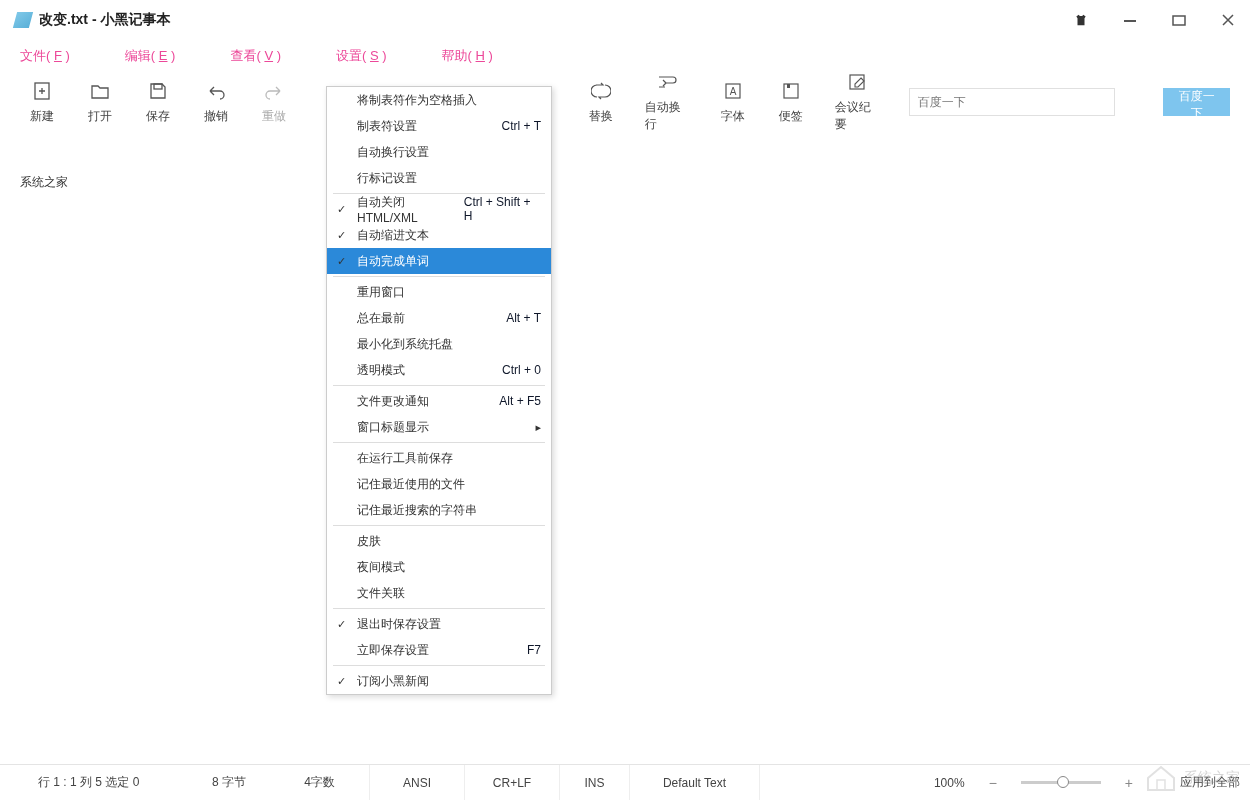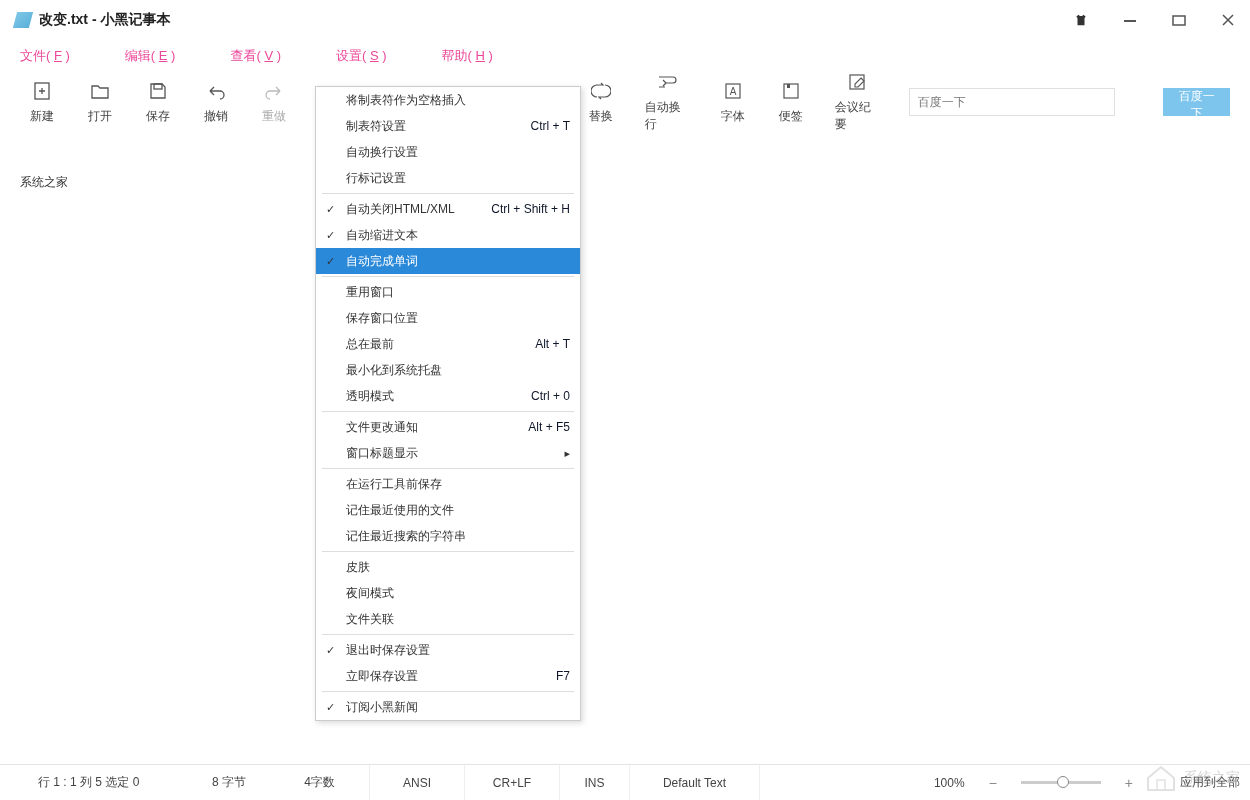--- a/index.html
+++ b/index.html
@@ -22,21 +22,21 @@
 .tool-btn.disabled { color:#aaa; }
 .tool-btn.disabled .ico { color:#bbb; }
 .tool-label { font-size:12px; }
 .search-wrap { margin-left:auto; display:flex;gap:48px; }
 .search-input { width:230px; height:28px; border:1px solid #e0e0e0; padding:0 8px; font-size:12px; color:#999; outline:none; }
 .search-btn { height:28px; padding:0 12px; background:#7ec5ee; color:#fff; border:none; font-size:12px; cursor:pointer; }
 
 .editor { position:absolute; top:164px; left:18px; right:0; bottom:36px; background:#fff; font-size:12px; color:#333; padding-top:10px; }
 .editor-line { padding-left:2px; }
 
-.dropdown { position:absolute; top:86px; left:315px; width:266px; background:#fff; border:1px solid #ccc; box-shadow:2px 2px 6px rgba(0,0,0,0.15); z-index:10; }
+.dropdown { position:absolute; top:86px; left:326px; width:226px; background:#fff; border:1px solid #ccc; box-shadow:2px 2px 6px rgba(0,0,0,0.15); z-index:10; }
 .dd-item { height:26px; display:flex; align-items:center; padding:0 10px 0 30px; position:relative; font-size:12px; color:#333; cursor:pointer; }
 .dd-item.selected { background:#2b89d9; color:#ffffff; }
 .dd-shortcut { margin-left:auto; color:#0f172a; font-size:12px; }
 .dd-sep { height:1px; background:#ddd; margin:2px 6px; }
 .check::before { content:"✓"; position:absolute; left:10px; font-size:11px; color:#333; }
 .submenu-arrow { margin-left:auto; font-size:11px; color:#333; }
 
 .statusbar { position:absolute; bottom:0; left:0; right:0; height:36px; border-top:1px solid #e4e4e4; display:flex; align-items:center; font-size:12px; color:#444; }
 .status-seg { padding:0 20px; height:100%; display:flex; align-items:center; border-right:1px solid #eee; }
 .status-seg.no-border { border-right:none;padding-left:38px; }
@@ -204,23 +204,20 @@
     </div>
     <div class="dd-item check">
       <span>自动缩进文本</span>
     </div>
     <div class="dd-item selected check">
       <span>自动完成单词</span>
     </div>
     <div class="dd-sep"></div>
     <div class="dd-item">
       <span>重用窗口</span>
-    </div>
-    <div class="dd-item">
-      <span>保存窗口位置</span>
     </div>
     <div class="dd-item">
       <span>总在最前</span>
       <span class="dd-shortcut">Alt + T</span>
     </div>
     <div class="dd-item">
       <span>最小化到系统托盘</span>
     </div>
     <div class="dd-item">
       <span>透明模式</span>

